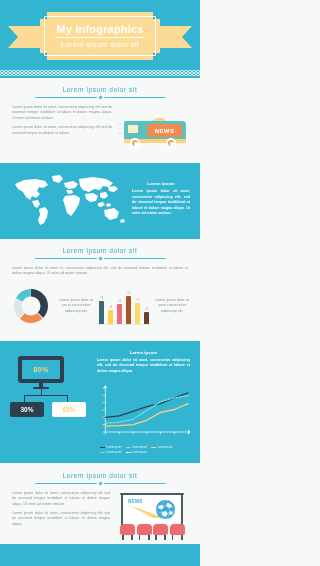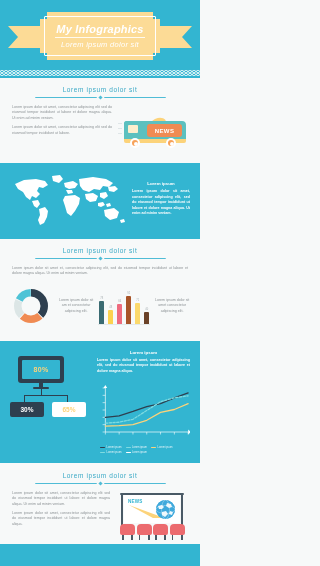--- a/index.html
+++ b/index.html
@@ -15,21 +15,21 @@
   .header{position:relative;width:200px;height:78px;background:#33b5d1;overflow:hidden;}
   .ribbon-wrap{position:absolute;left:0;top:12px;width:200px;height:48px;}
   .ribbon-tail{position:absolute;top:14px;width:46px;height:22px;background:#fcdb96;}
   .ribbon-tail.left{left:8px;clip-path:polygon(0 0,100% 0,100% 100%,0 100%,10px 50%);}
   .ribbon-tail.right{right:8px;clip-path:polygon(0 0,100% 0,calc(100% - 10px) 50%,100% 100%,0 100%);}
   .ribbon-fold{position:absolute;top:34px;width:12px;height:8px;background:#e8bf72;}
   .ribbon-fold.left{left:42px;clip-path:polygon(0 0,100% 0,100% 100%);}
   .ribbon-fold.right{right:42px;clip-path:polygon(0 0,100% 0,0 100%);}
   .ribbon-main{position:absolute;left:40px;top:0;width:120px;height:48px;background:#fcdb96;border-radius:2px;}
   .ribbon-inner{position:absolute;left:4px;top:4px;right:4px;bottom:4px;border:1px solid #ffffff;border-radius:1px;
-    display:flex;flex-direction:column;align-items:center;justify-content:center;font-style:italic;}
+    display:flex;flex-direction:column;align-items:center;justify-content:center;}
   .ribbon-corner{position:absolute;width:7px;height:7px;background:#33b5d1;}
   .rc1{left:0;top:0;}.rc2{right:0;top:0;}.rc3{left:0;bottom:0;}.rc4{right:0;bottom:0;}
   .title-main{font-size:11px;font-weight:bold;color:#ffffff;letter-spacing:.2px;line-height:12px;}
   .title-rule{width:90px;height:1px;background:#ffffff;opacity:.85;margin:2px 0 2px;}
   .title-sub{font-size:7.5px;color:#ffffff;letter-spacing:.3px;line-height:9px;}
 
   
   .scallop{position:absolute;left:0;bottom:0;width:200px;height:10px;background:#33b5d1;overflow:hidden;}
   .scallop .dots{position:absolute;left:0;top:1px;width:200px;height:8px;display:flex;}
   .scallop .dots i{width:4px;height:8px;display:block;position:relative;}

